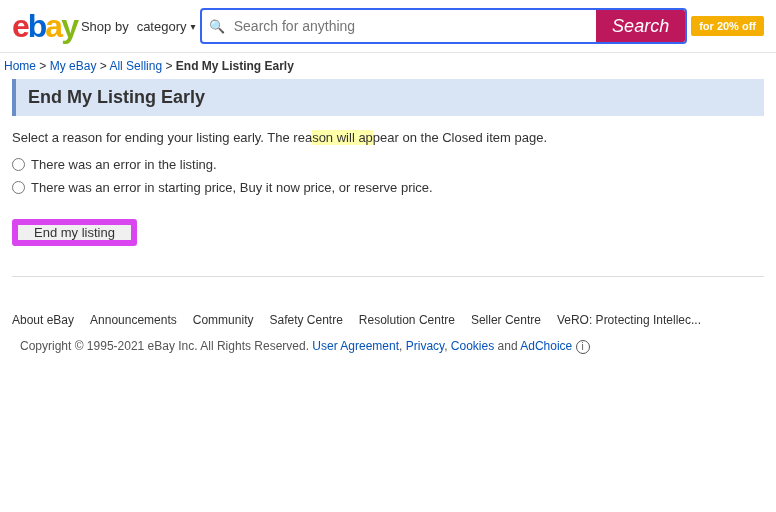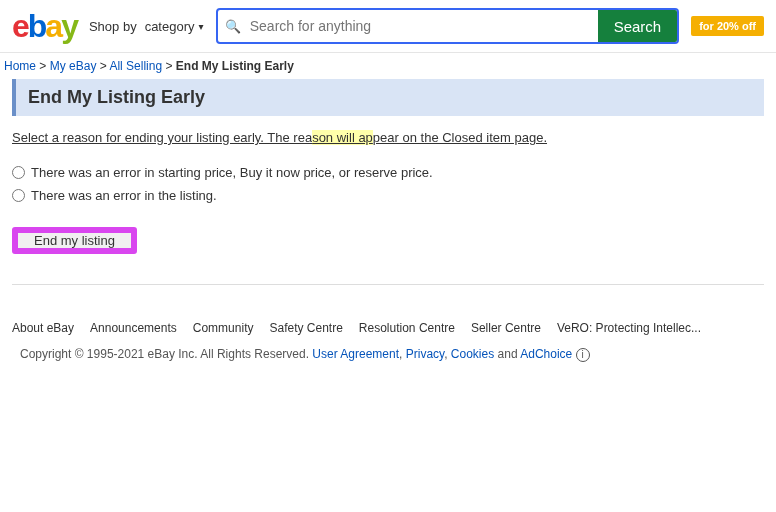--- a/index.html
+++ b/index.html
@@ -4,21 +4,21 @@
   <style>
     * { box-sizing: border-box; margin: 0; padding: 0; }
     body { font-family: Arial, sans-serif; font-size: 13px; color: #333; background: #fff; width: 776px; }
 
     
     .header {
       display: flex;
       align-items: center;
       padding: 8px 12px;
       border-bottom: 1px solid #e5e5e5;
-      gap: 12px;
+      gap: 4px;
     }
     .ebay-logo {
       font-size: 32px;
       font-weight: bold;
       letter-spacing: -2px;
       line-height: 1;
     }
     .ebay-logo span:nth-child(1) { color: #e53238; }
     .ebay-logo span:nth-child(2) { color: #0064d2; }
     .ebay-logo span:nth-child(3) { color: #f5af02; }
@@ -50,27 +50,28 @@
       color: #666;
     }
     .search-input {
       flex: 1;
       border: none;
       outline: none;
       font-size: 14px;
       color: #999;
     }
     .search-btn {
-      background: #15803d;
+      background: #be185d;
       color: #fff;
       border: none;
       padding: 0 16px;
       height: 100%;
-      font-size: 15px;
-      cursor: pointer;
+      font-size: 18px;
+      cursor: pointer;
+      font-style: italic;
     }
     .promo-badge {
       background: #f5af02;
       color: #fff;
       font-size: 11px;
       font-weight: bold;
       padding: 4px 8px;
       border-radius: 2px;
       white-space: nowrap;
     }
@@ -102,22 +103,21 @@
     .page-title-bar h1 {
       font-size: 18px;
       font-weight: bold;
       color: #333;
     }
 
     
     .description {
       font-size: 13px;
       color: #333;
-      margin-bottom: 20px;
-      text-decoration: underline;
+      margin-bottom: 12px;
     }
     .highlight {
       background: #ffffaa;
     }
 
     
     .radio-group {
       display: flex;
       flex-direction: column;
       gap: 8px;
@@ -227,25 +227,25 @@
 
   
   <p class="description">
     <span>Select a reason for ending your listing early. The rea</span><span class="highlight">son will ap</span><span>pear on the Closed item page.</span>
   </p>
 
   
   <div class="radio-group">
     <label class="radio-item">
       <input type="radio" name="end-reason" style="">
-      <span>There was an error in starting price, Buy it now price, or reserve price.</span>
+      <span>There was an error in the listing.</span>
     </label>
     <label class="radio-item">
       <input type="radio" name="end-reason" style="">
-      <span>There was an error in the listing.</span>
+      <span>There was an error in starting price, Buy it now price, or reserve price.</span>
     </label>
   </div>
 
   
   <button class="end-btn">End my listing</button>
 
   <hr class="divider">
 </div>
 
 <div class="footer-links">

